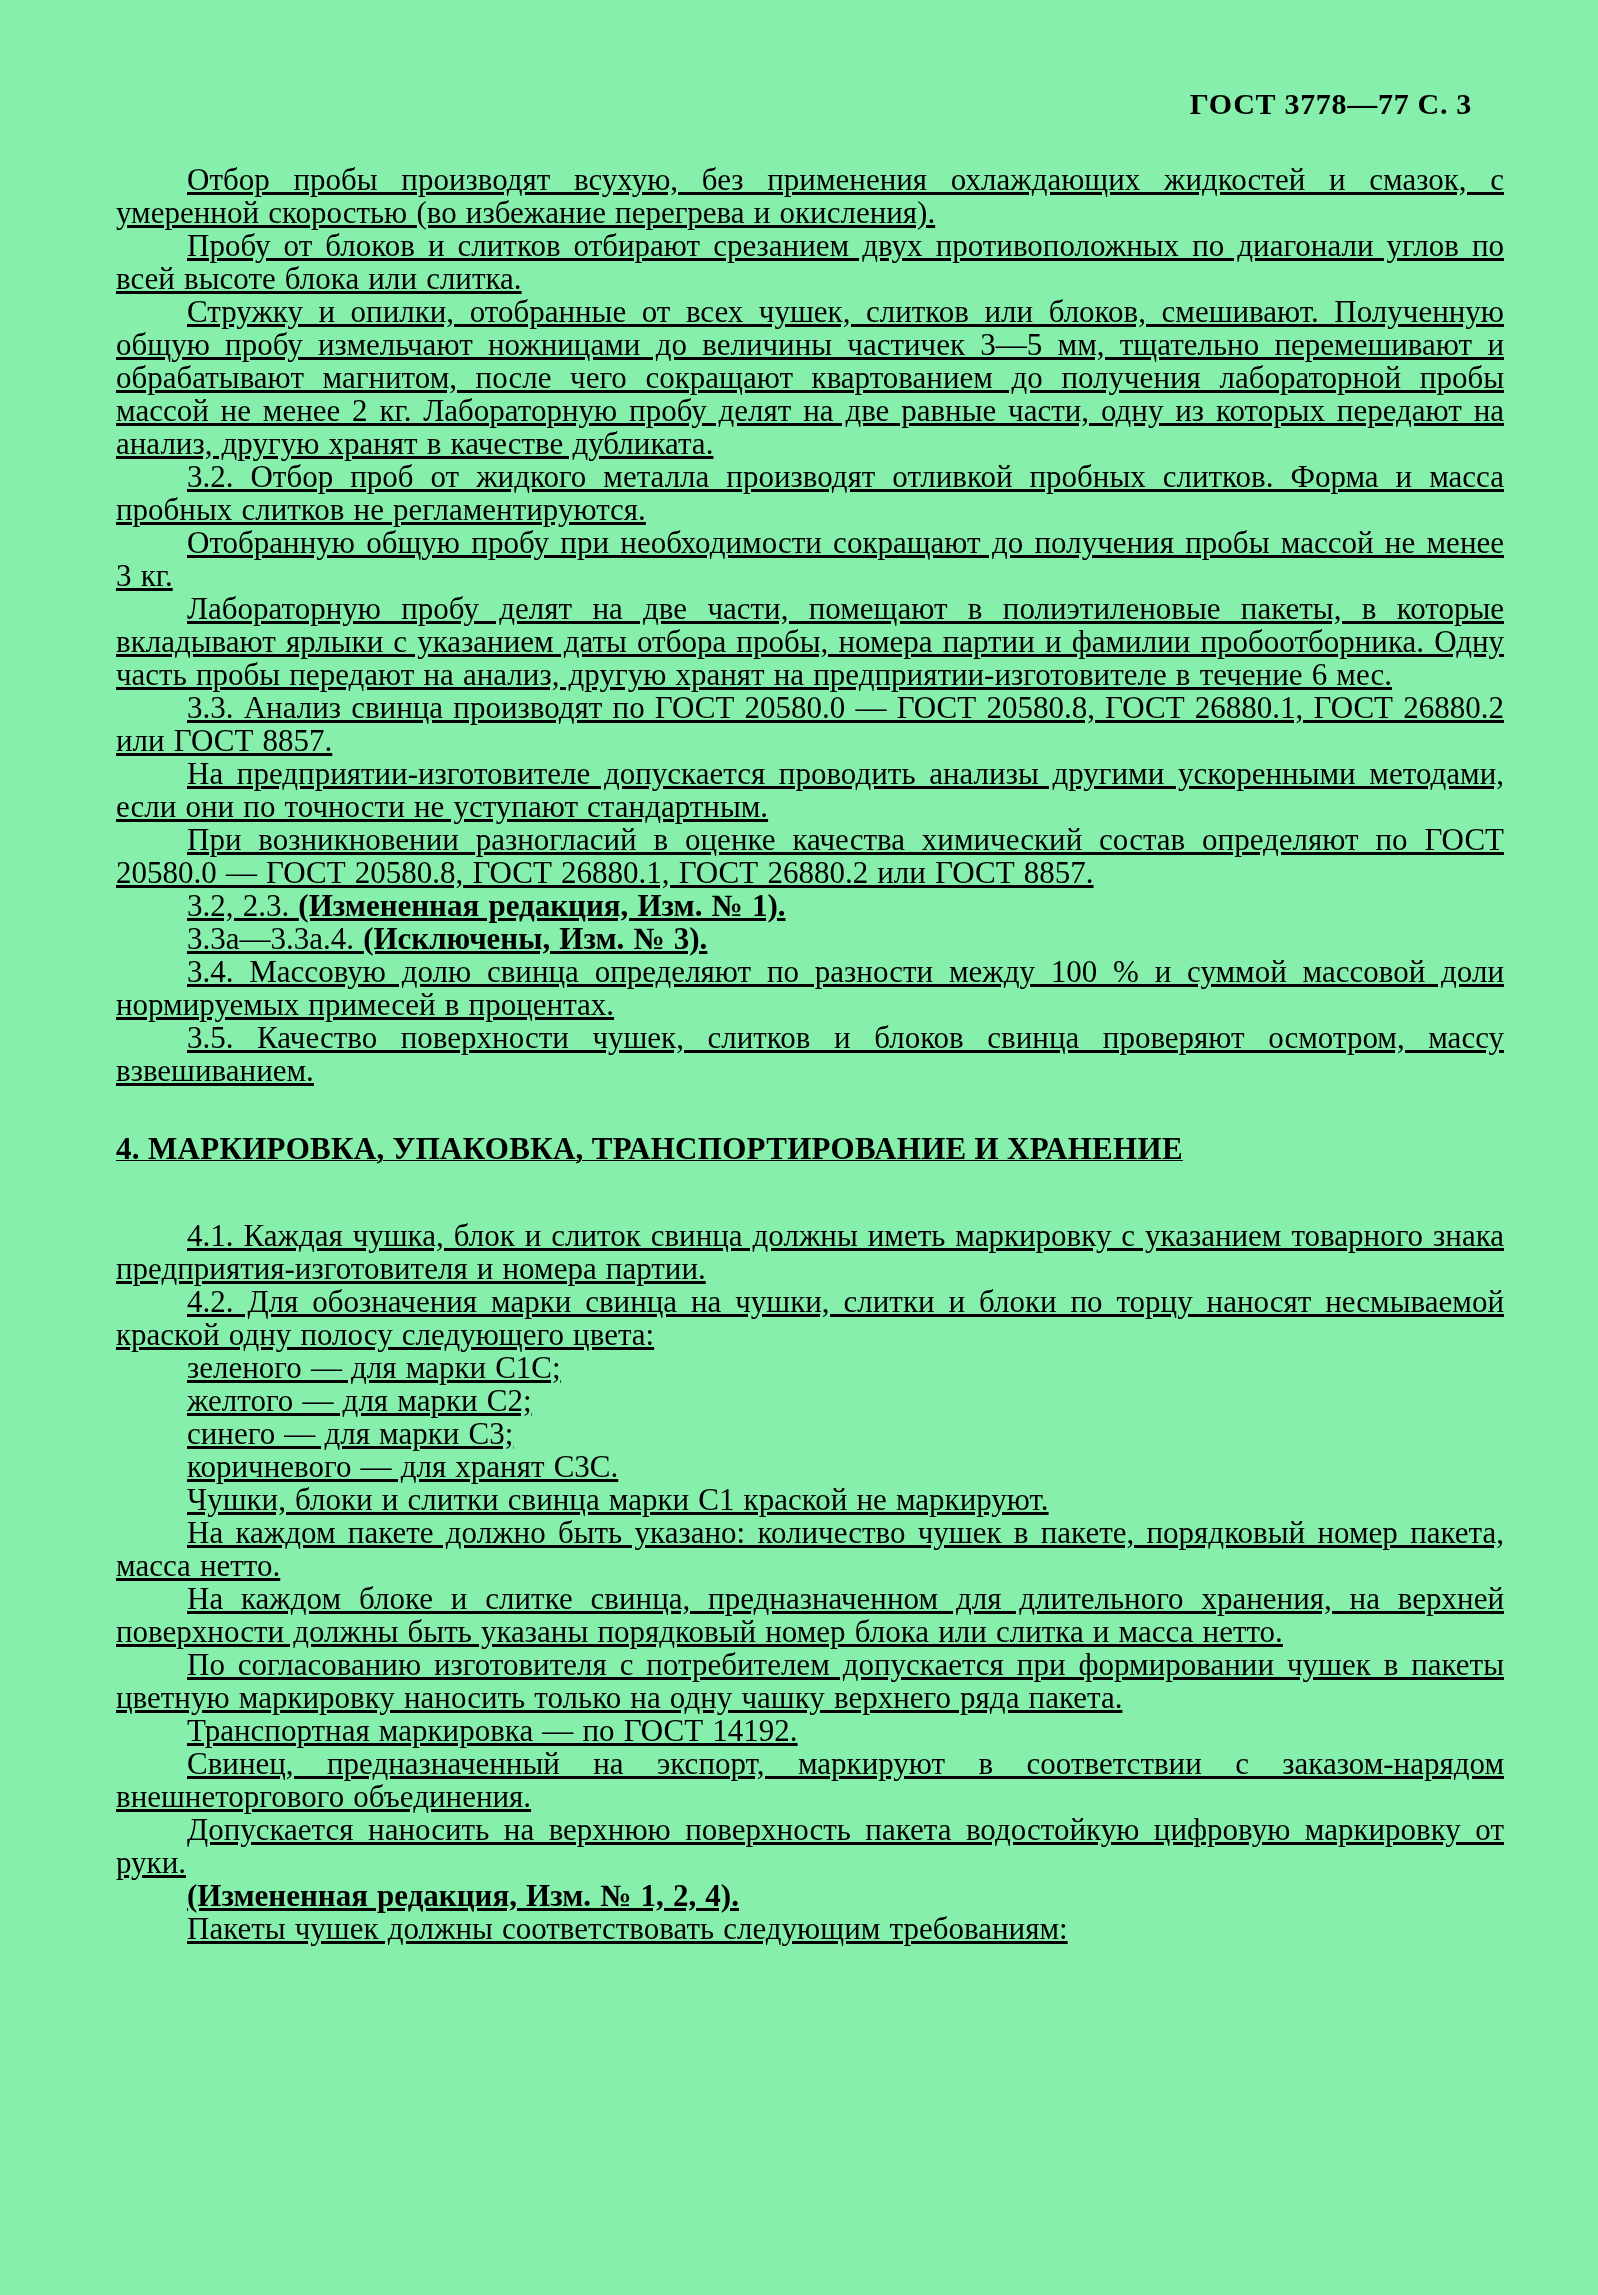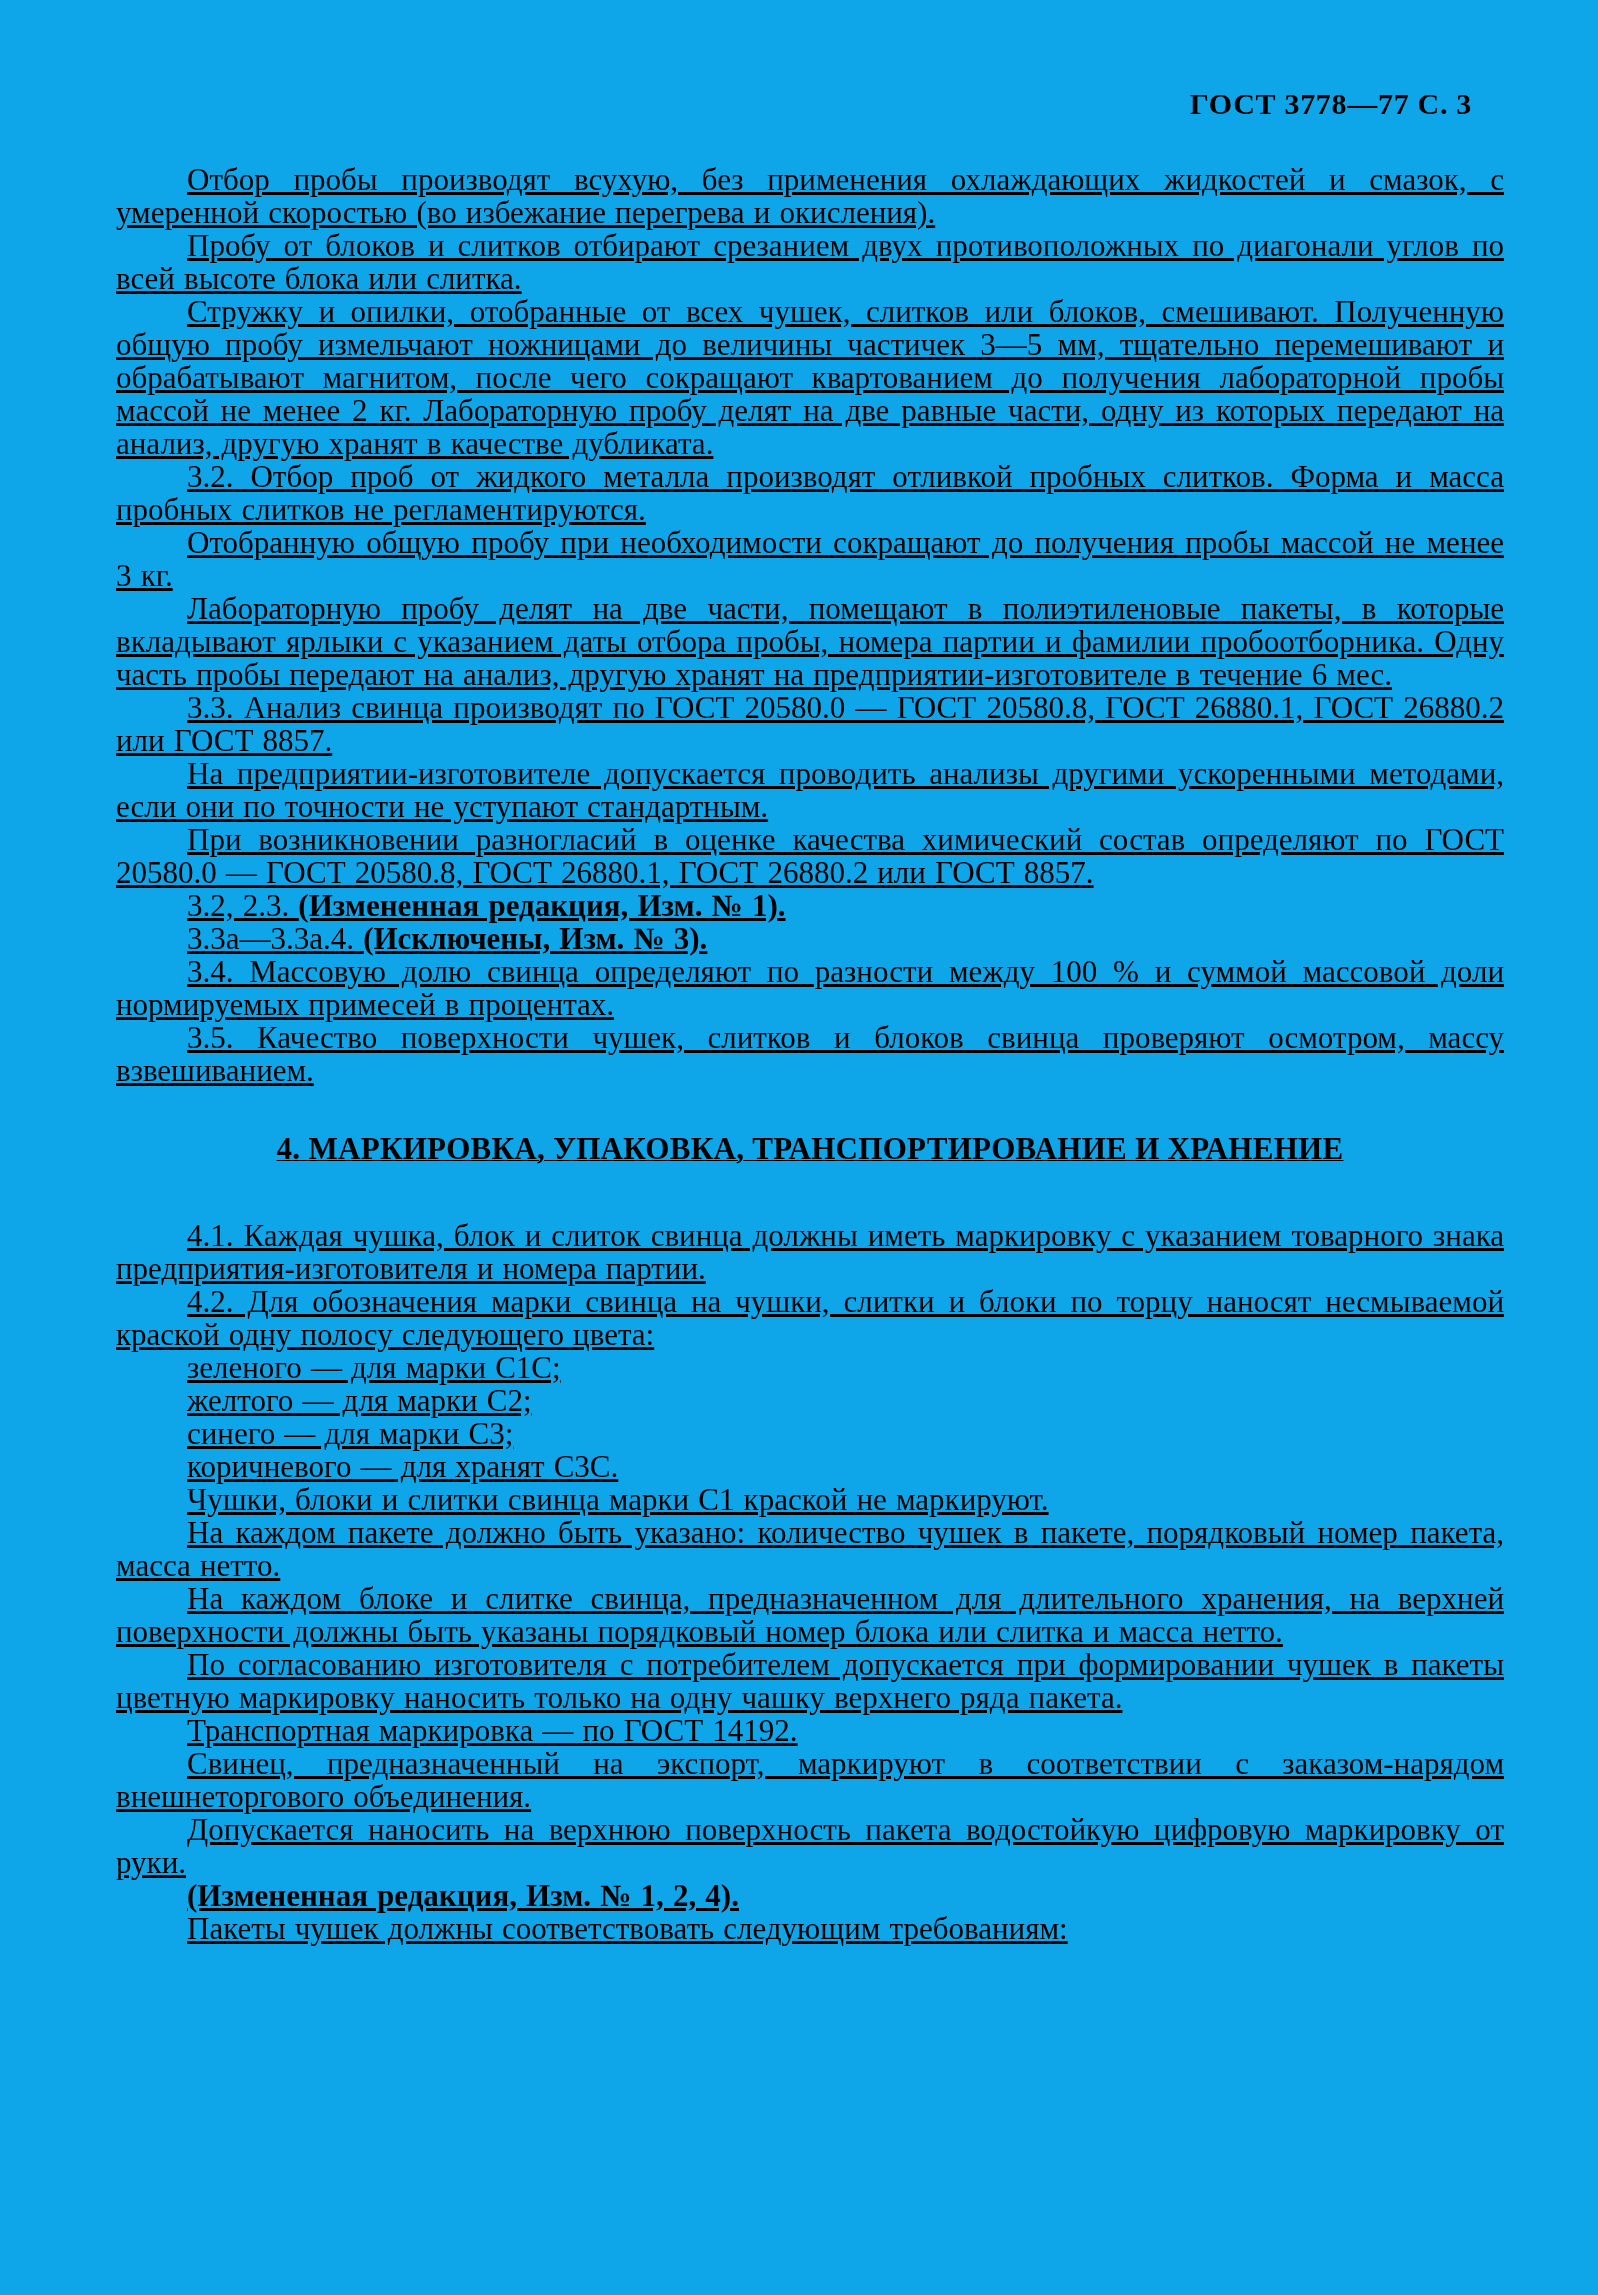--- a/index.html
+++ b/index.html
@@ -1,21 +1,21 @@
 <!DOCTYPE html>
 <html style="font-size:11px"><head>
 <meta charset="utf-8">
 <style>
   * { margin: 0; padding: 0; box-sizing: border-box; }
   html, body { background: #e8e8e8; }
   .page {
     position: relative;
     width: 1598px;
     height: 2295px;
-    background: #0ea5e9;
+    background: #86efac;
     color: #000000;
     font-family: "Liberation Serif", "DejaVu Serif", serif;
     overflow: hidden;
   }
   .doc-header {
     position: absolute;
     top: 87px;
     right: 126px;
     font-size: 30px;
     font-weight: 700;
@@ -31,21 +31,20 @@
   }
   .para {
     font-size: 31px;
     line-height: 33px;
     text-align: justify;
     text-indent: 71px;
     word-spacing: 1.4px;
   }
   .section-heading-wrap {
     margin: 45px 0 53px 0;
-    text-align: center;
   }
   .section-heading {
     font-size: 31px;
     line-height: 34px;
     font-weight: 700;
     letter-spacing: 0.3px;
   }
   .bold { font-weight: 700; }
 </style>
 </head>

